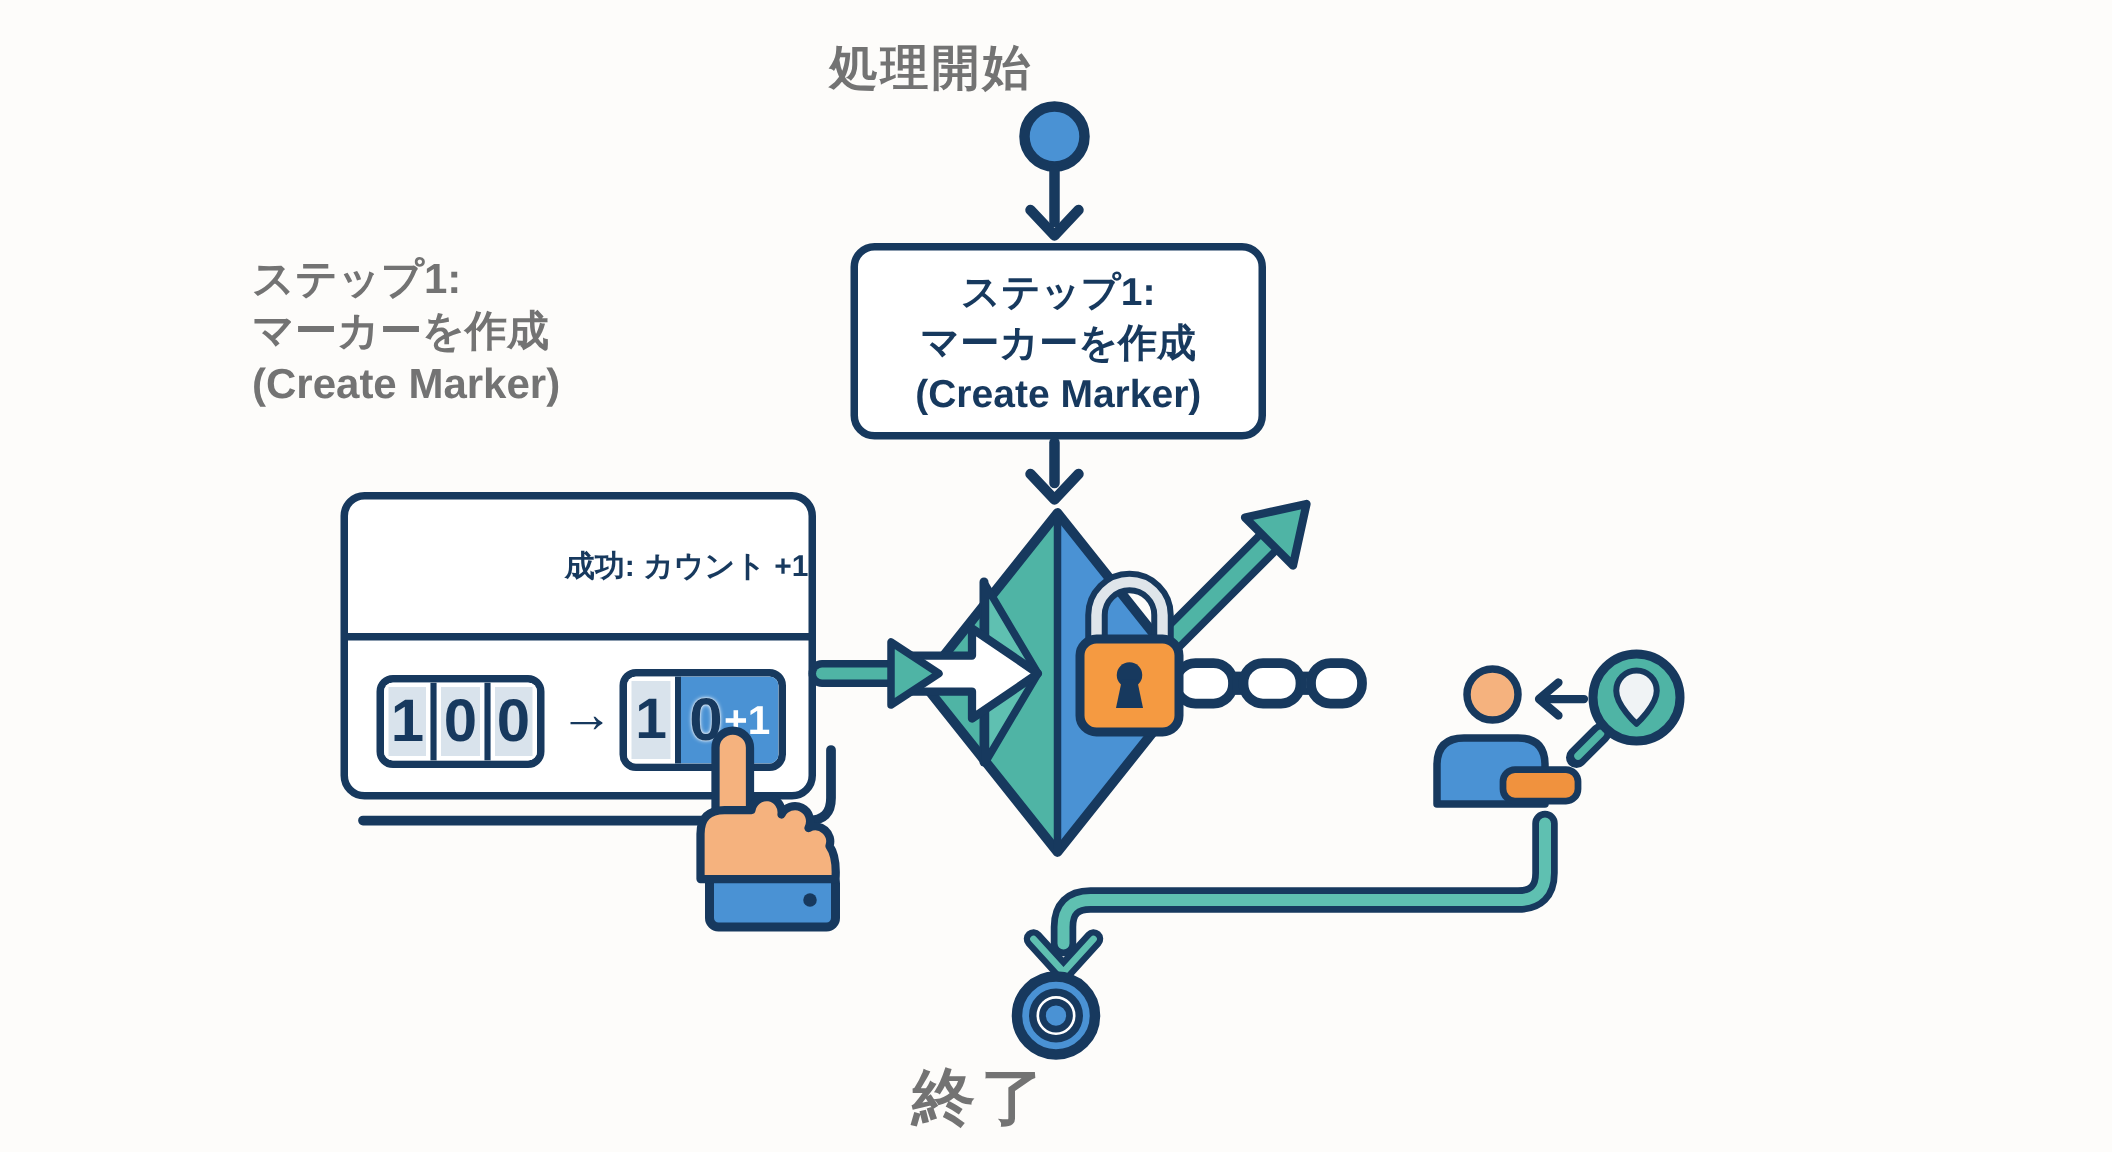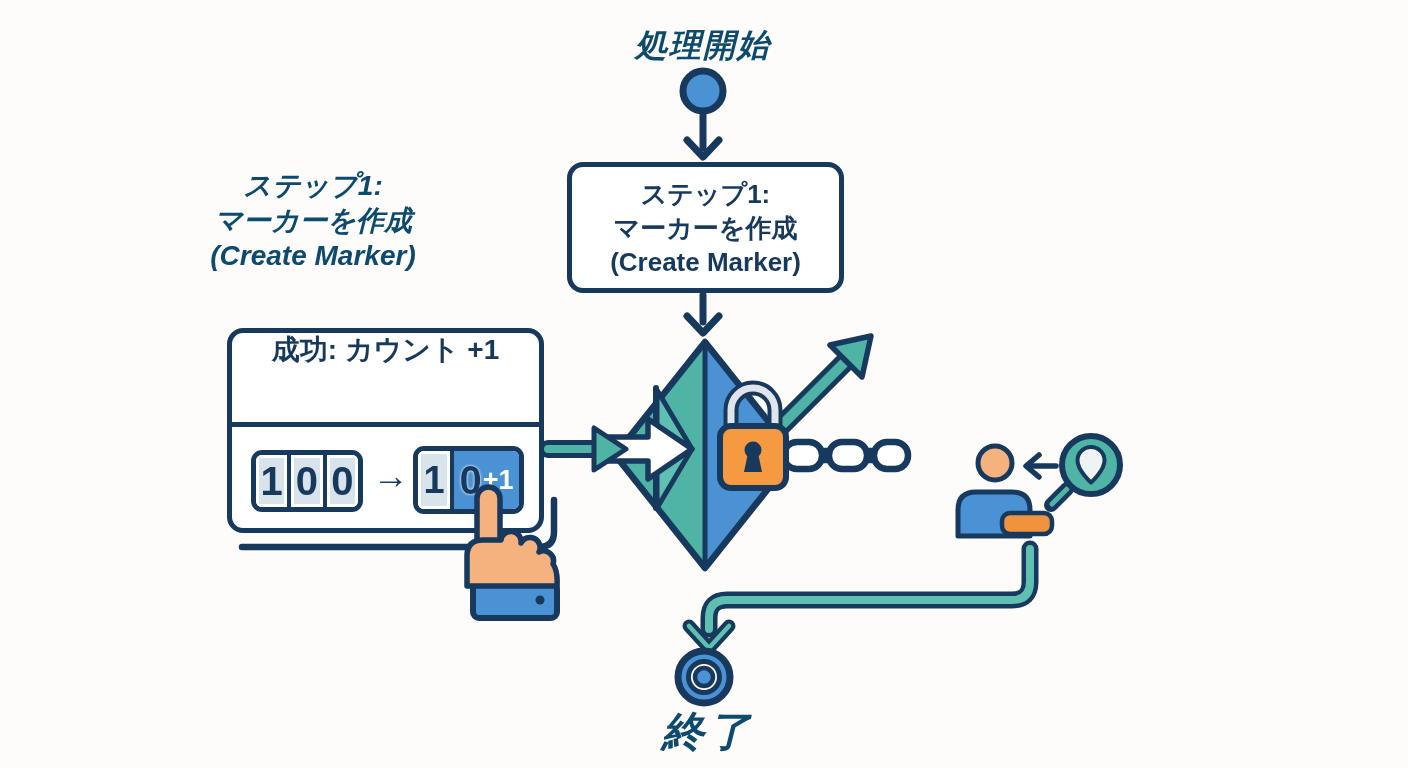--- a/index.html
+++ b/index.html
@@ -2,36 +2,36 @@
 <html><head>
 <meta charset="utf-8">
 <style>
   html,body{margin:0;padding:0;background:#e8e8e8;}
   .stage{
     position:relative;width:1408px;height:768px;overflow:hidden;
     background:#fdfcfa;color:#17395e;
     font-family:"Liberation Sans","DejaVu Sans",sans-serif;font-weight:bold;
   }
   .art{position:absolute;left:0;top:0;pointer-events:none;z-index:5;}
-  .label{position:absolute;text-align:center;color:#0c4a6e;font-weight:bold;z-index:2;font-style:italic;}
+  .label{position:absolute;color:#737373;font-weight:bold;z-index:2;}
   .start-label{left:553px;top:24px;width:300px;font-size:32px;letter-spacing:2px;}
   .end-label{left:608px;top:704px;width:200px;font-size:42px;letter-spacing:4px;}
   .side-label{left:168px;top:168px;width:290px;font-size:28px;line-height:35px;}
   .box{
     position:absolute;background:#ffffff;border:5px solid #17395e;border-radius:16px;
     box-sizing:border-box;z-index:2;
   }
   .step-box{left:567px;top:162px;width:277px;height:131px;
     display:flex;flex-direction:column;align-items:center;justify-content:center;
     font-size:26px;line-height:34px;text-align:center;}
   .success-box{left:227px;top:328px;width:317px;height:205px;}
   .fail-box{left:903px;top:328px;width:281px;height:224px;}
   .box-header{position:absolute;left:0;top:0;right:0;height:90px;
-    display:flex;flex-direction:row;align-items:flex-start;justify-content:center;
-    font-size:28px;line-height:33px;text-align:center;}
+    display:flex;flex-direction:column;align-items:flex-end;justify-content:center;
+    font-size:20px;line-height:33px;text-align:center;}
   .divider{position:absolute;left:-1px;right:-1px;border-top:5px solid #17395e;}
   .success-box .divider{top:89px;}
   .fail-box .divider{top:88px;}
   .counter{position:absolute;border:5px solid #17395e;border-radius:11px;
     display:flex;overflow:hidden;background:#ffffff;box-sizing:border-box;z-index:3;}
   .counter-before{left:19px;top:117px;width:112px;height:62px;}
   .counter-after{left:181px;top:113px;width:111px;height:68px;}
   .digit-cell{flex:1;display:flex;align-items:center;justify-content:center;
     font-size:40px;color:#17395e;background:#d9e3ec;box-shadow:inset 0 0 0 3px #ffffff;}
   .digit-cell + .digit-cell{border-left:4px solid #17395e;}

